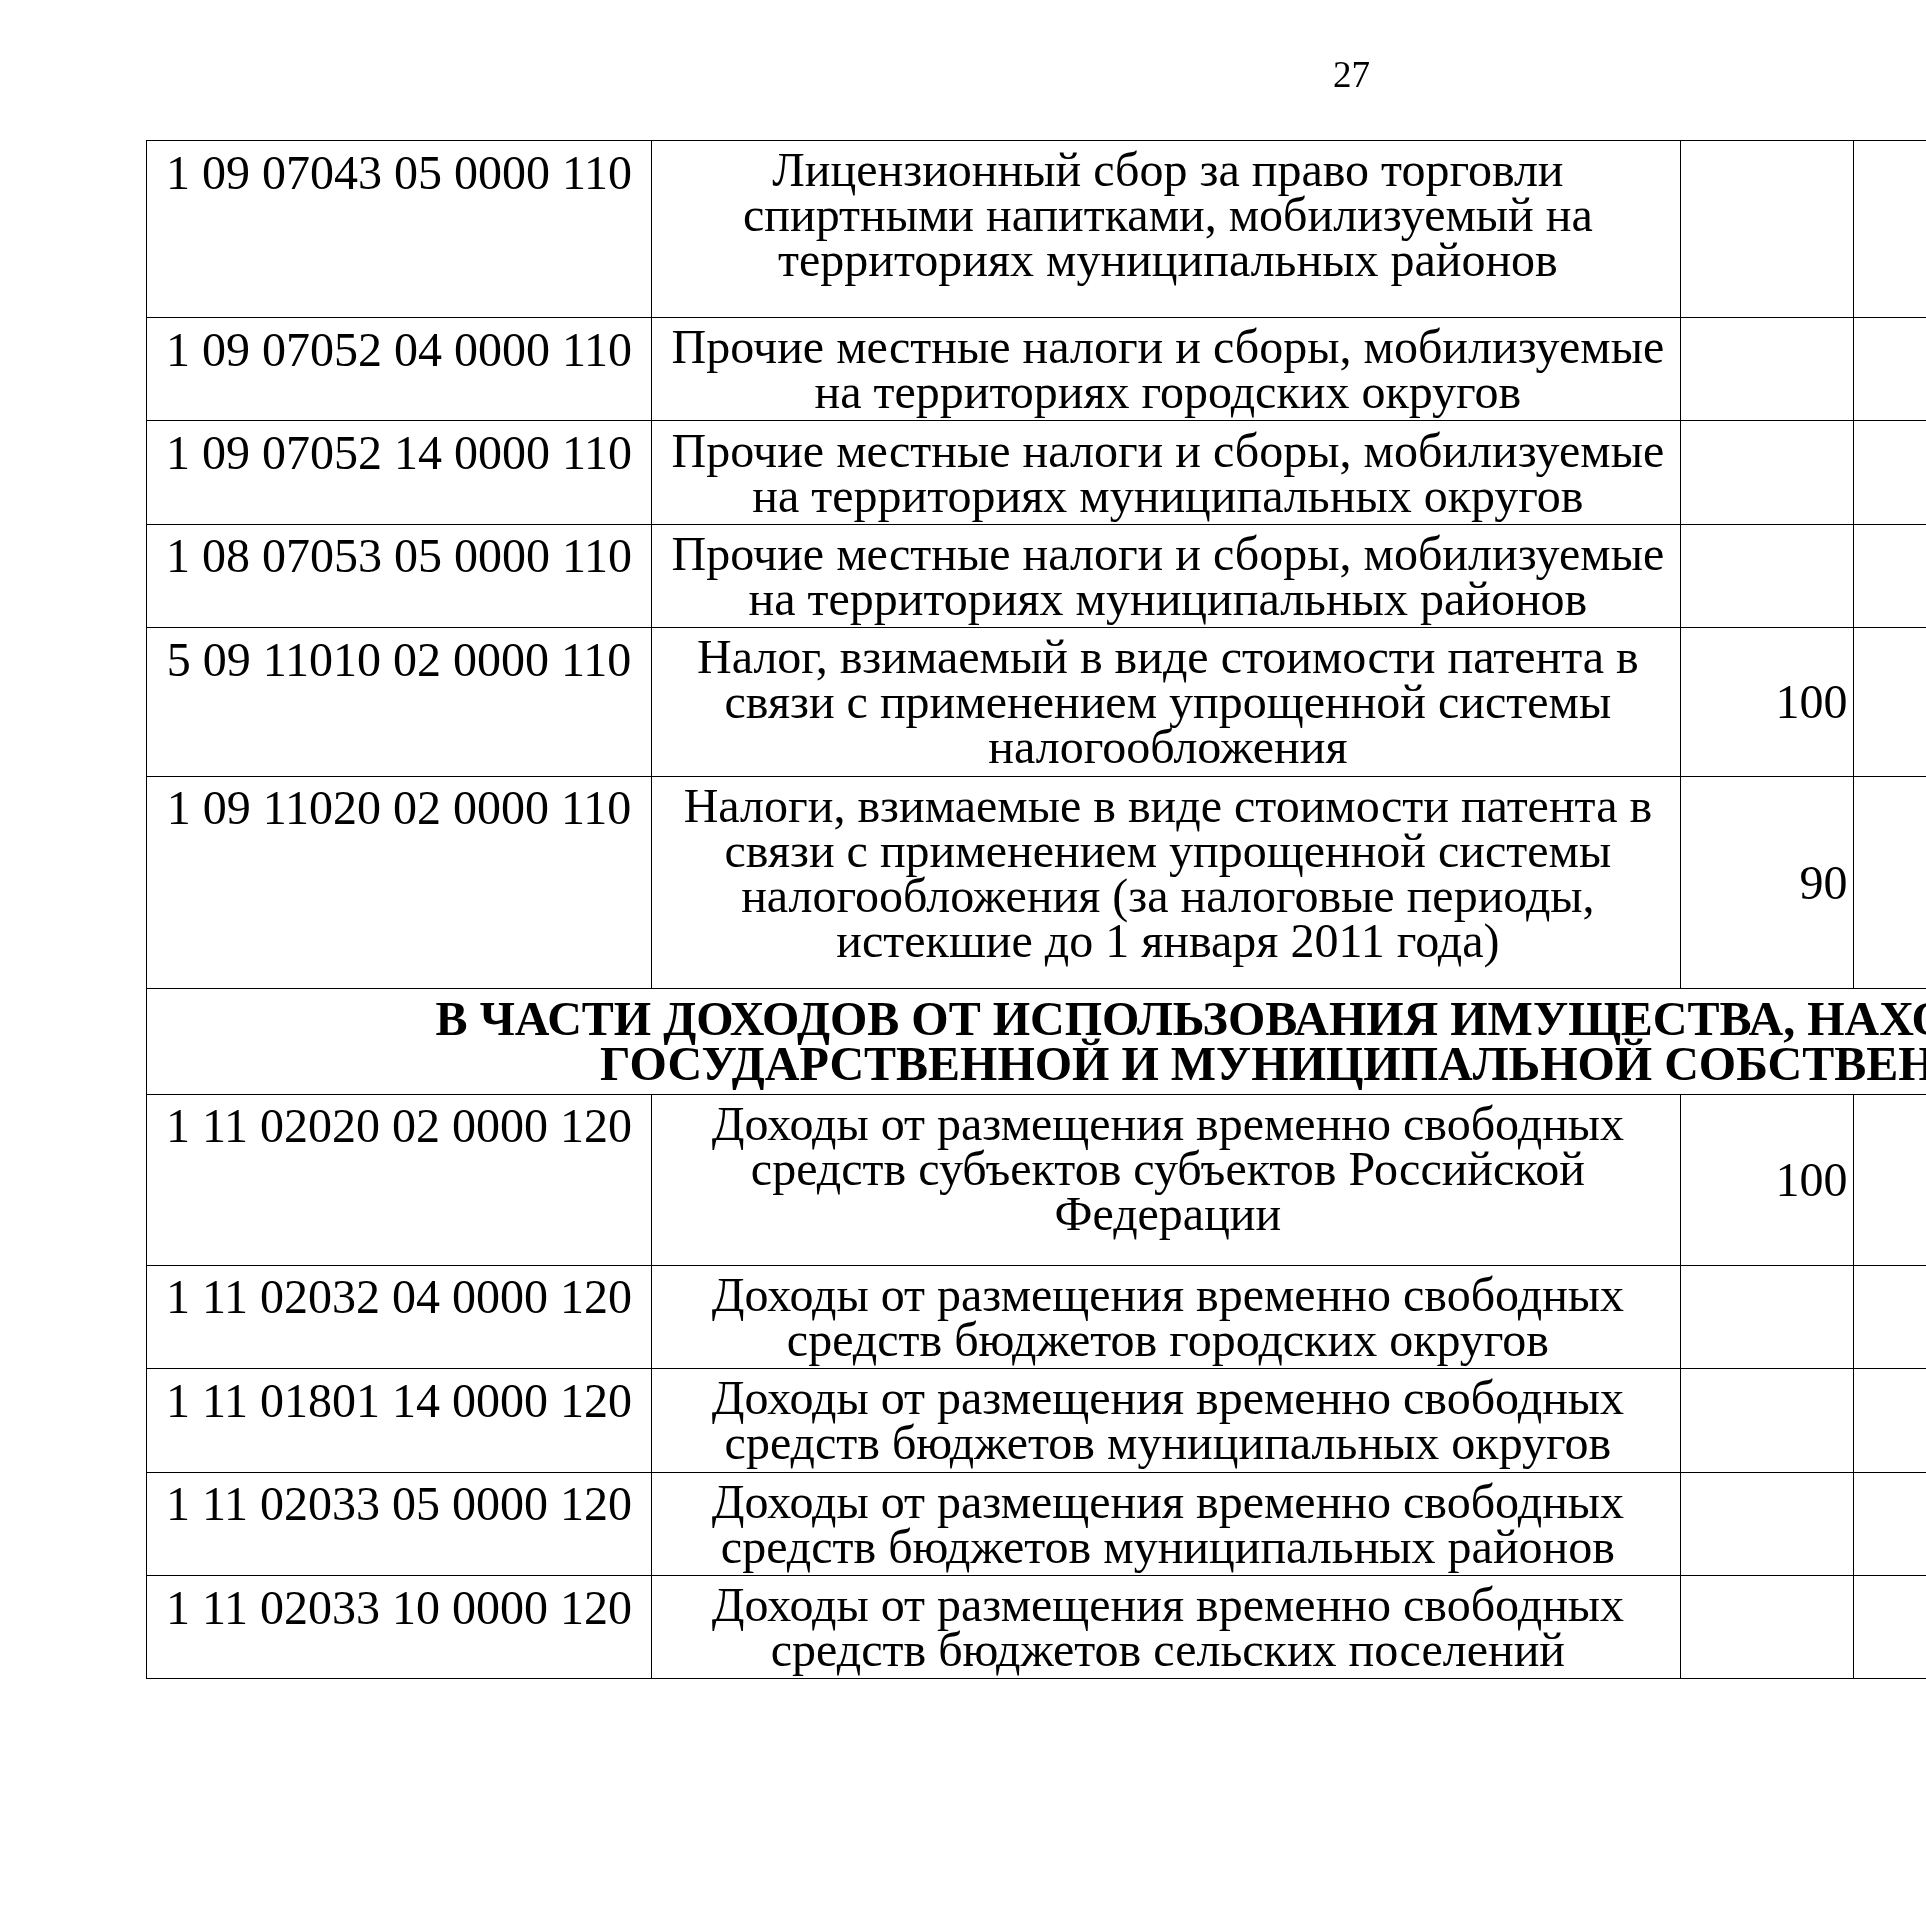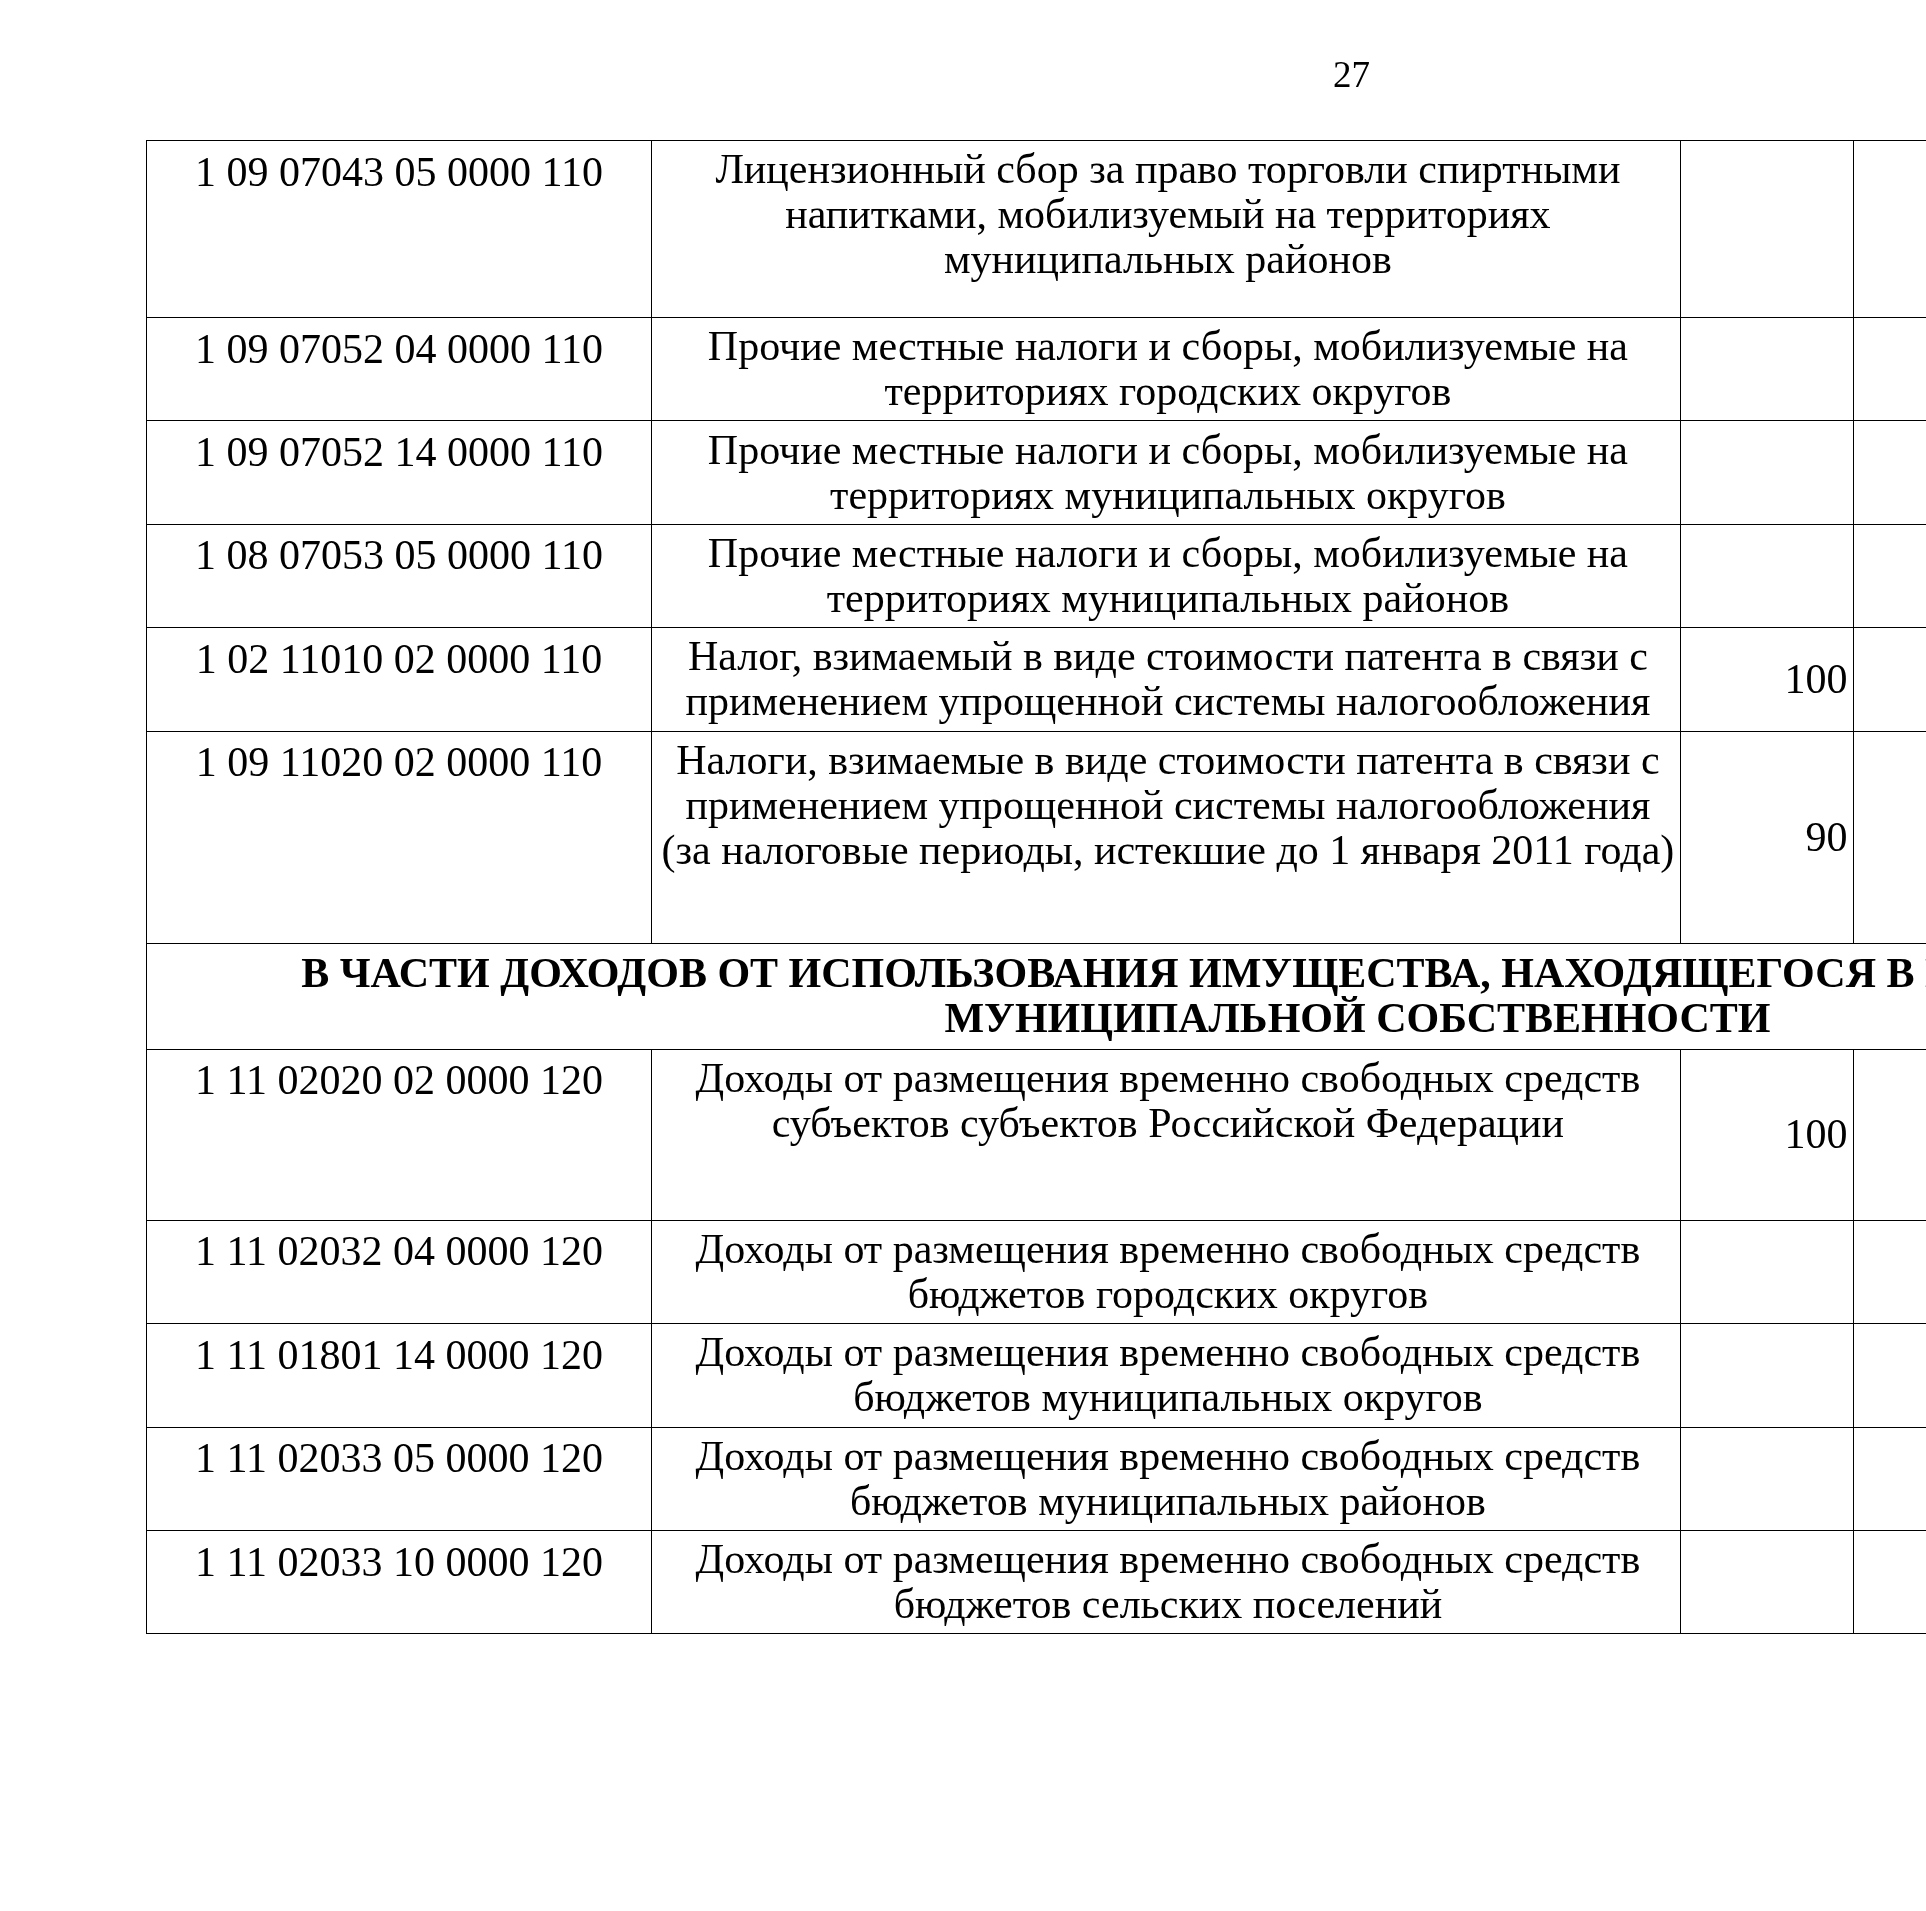--- a/index.html
+++ b/index.html
@@ -19,21 +19,21 @@
     line-height: 42px;
   }
   table.budget-table {
     border-collapse: collapse;
     table-layout: fixed;
     width: 2423px;
     margin: 44px 0 0 146px;
   }
   td {
     border: 1.9px solid #000;
-    font-size: 42px;
+    font-size: 48px;
     line-height: 45px;
     vertical-align: top;
     padding: 6.2px 5.4px;
     overflow: hidden;
   }
   .code-cell {
     text-align: center;
     padding-top: 8.5px;
     white-space: nowrap;
   }
@@ -90,21 +90,21 @@
           <td class="value-cell"></td>
           <td class="value-cell">100</td>
         </tr>
         <tr>
           <td class="code-cell">1 08 07053 05 0000 110</td>
           <td class="name-cell">Прочие местные налоги и сборы, мобилизуемые на территориях муниципальных районов</td>
           <td class="value-cell"></td>
           <td class="value-cell"></td>
         </tr>
         <tr>
-          <td class="code-cell">1 02 11010 02 0000 110</td>
+          <td class="code-cell">5 09 11010 02 0000 110</td>
           <td class="name-cell">Налог, взимаемый в виде стоимости патента в связи с применением упрощенной системы налогообложения</td>
           <td class="value-cell">100</td>
           <td class="value-cell"></td>
         </tr>
         <tr>
           <td class="code-cell">1 09 11020 02 0000 110</td>
           <td class="name-cell">Налоги, взимаемые в виде стоимости патента в связи с применением упрощенной системы налогообложения (за налоговые периоды, истекшие до 1 января 2011 года)</td>
           <td class="value-cell">90</td>
           <td class="value-cell"></td>
         </tr>

